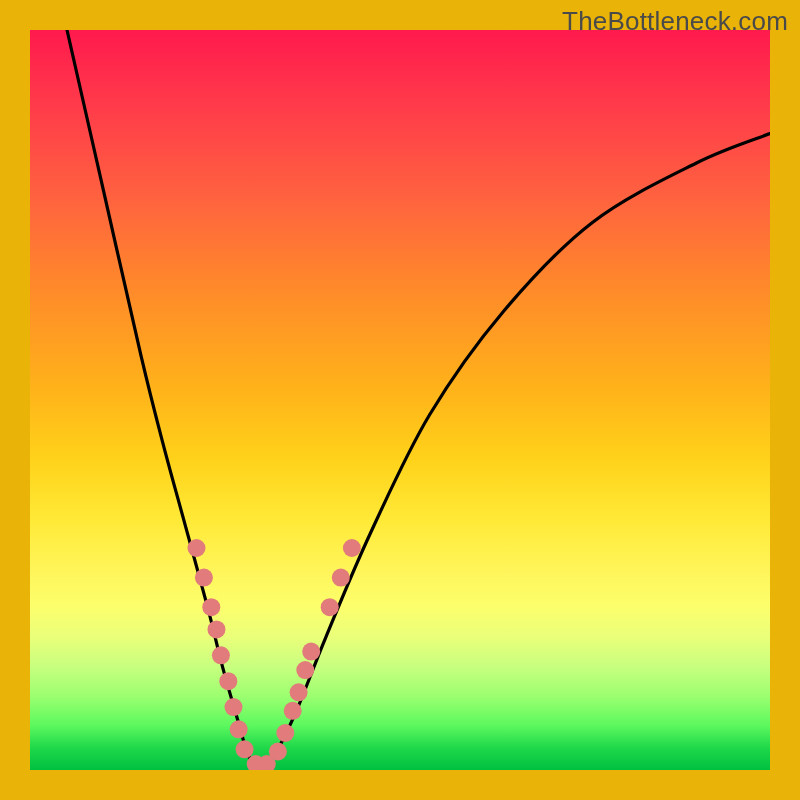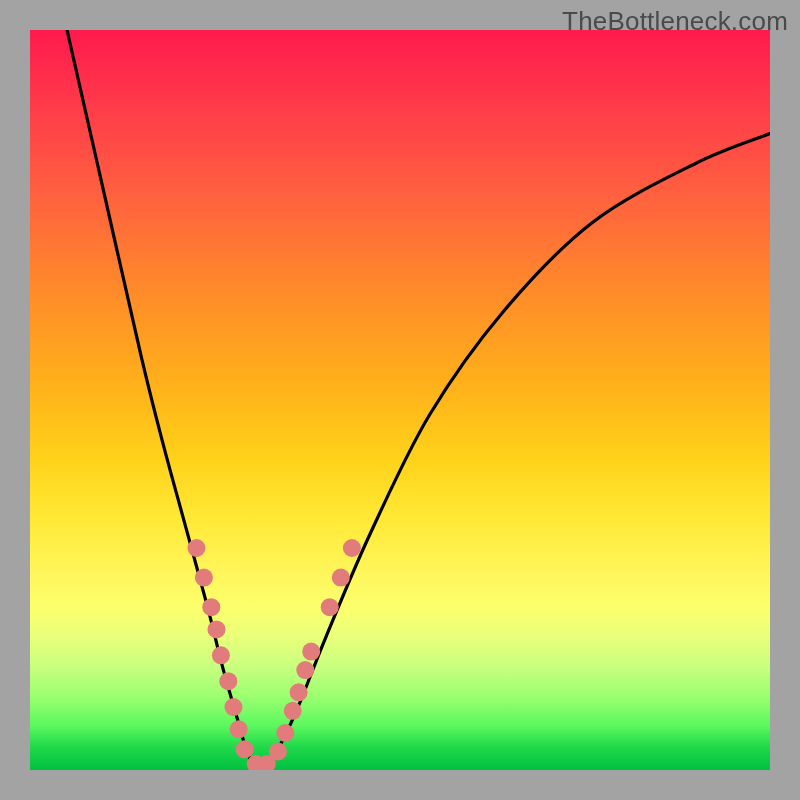--- a/index.html
+++ b/index.html
@@ -7,21 +7,21 @@
     padding: 0;
     width: 800px;
     height: 800px;
     overflow: hidden;
     background: #000;
     font-family: Arial, Helvetica, sans-serif;
   }
   .frame {
     position: absolute;
     inset: 0;
-    background: #a3a3a3;
+    background: #eab308;
   }
   .plot-area {
     position: absolute;
     left: 30px;
     top: 30px;
     width: 740px;
     height: 740px;
     background: linear-gradient(
       to bottom,
       #ff1a4d 0%,

